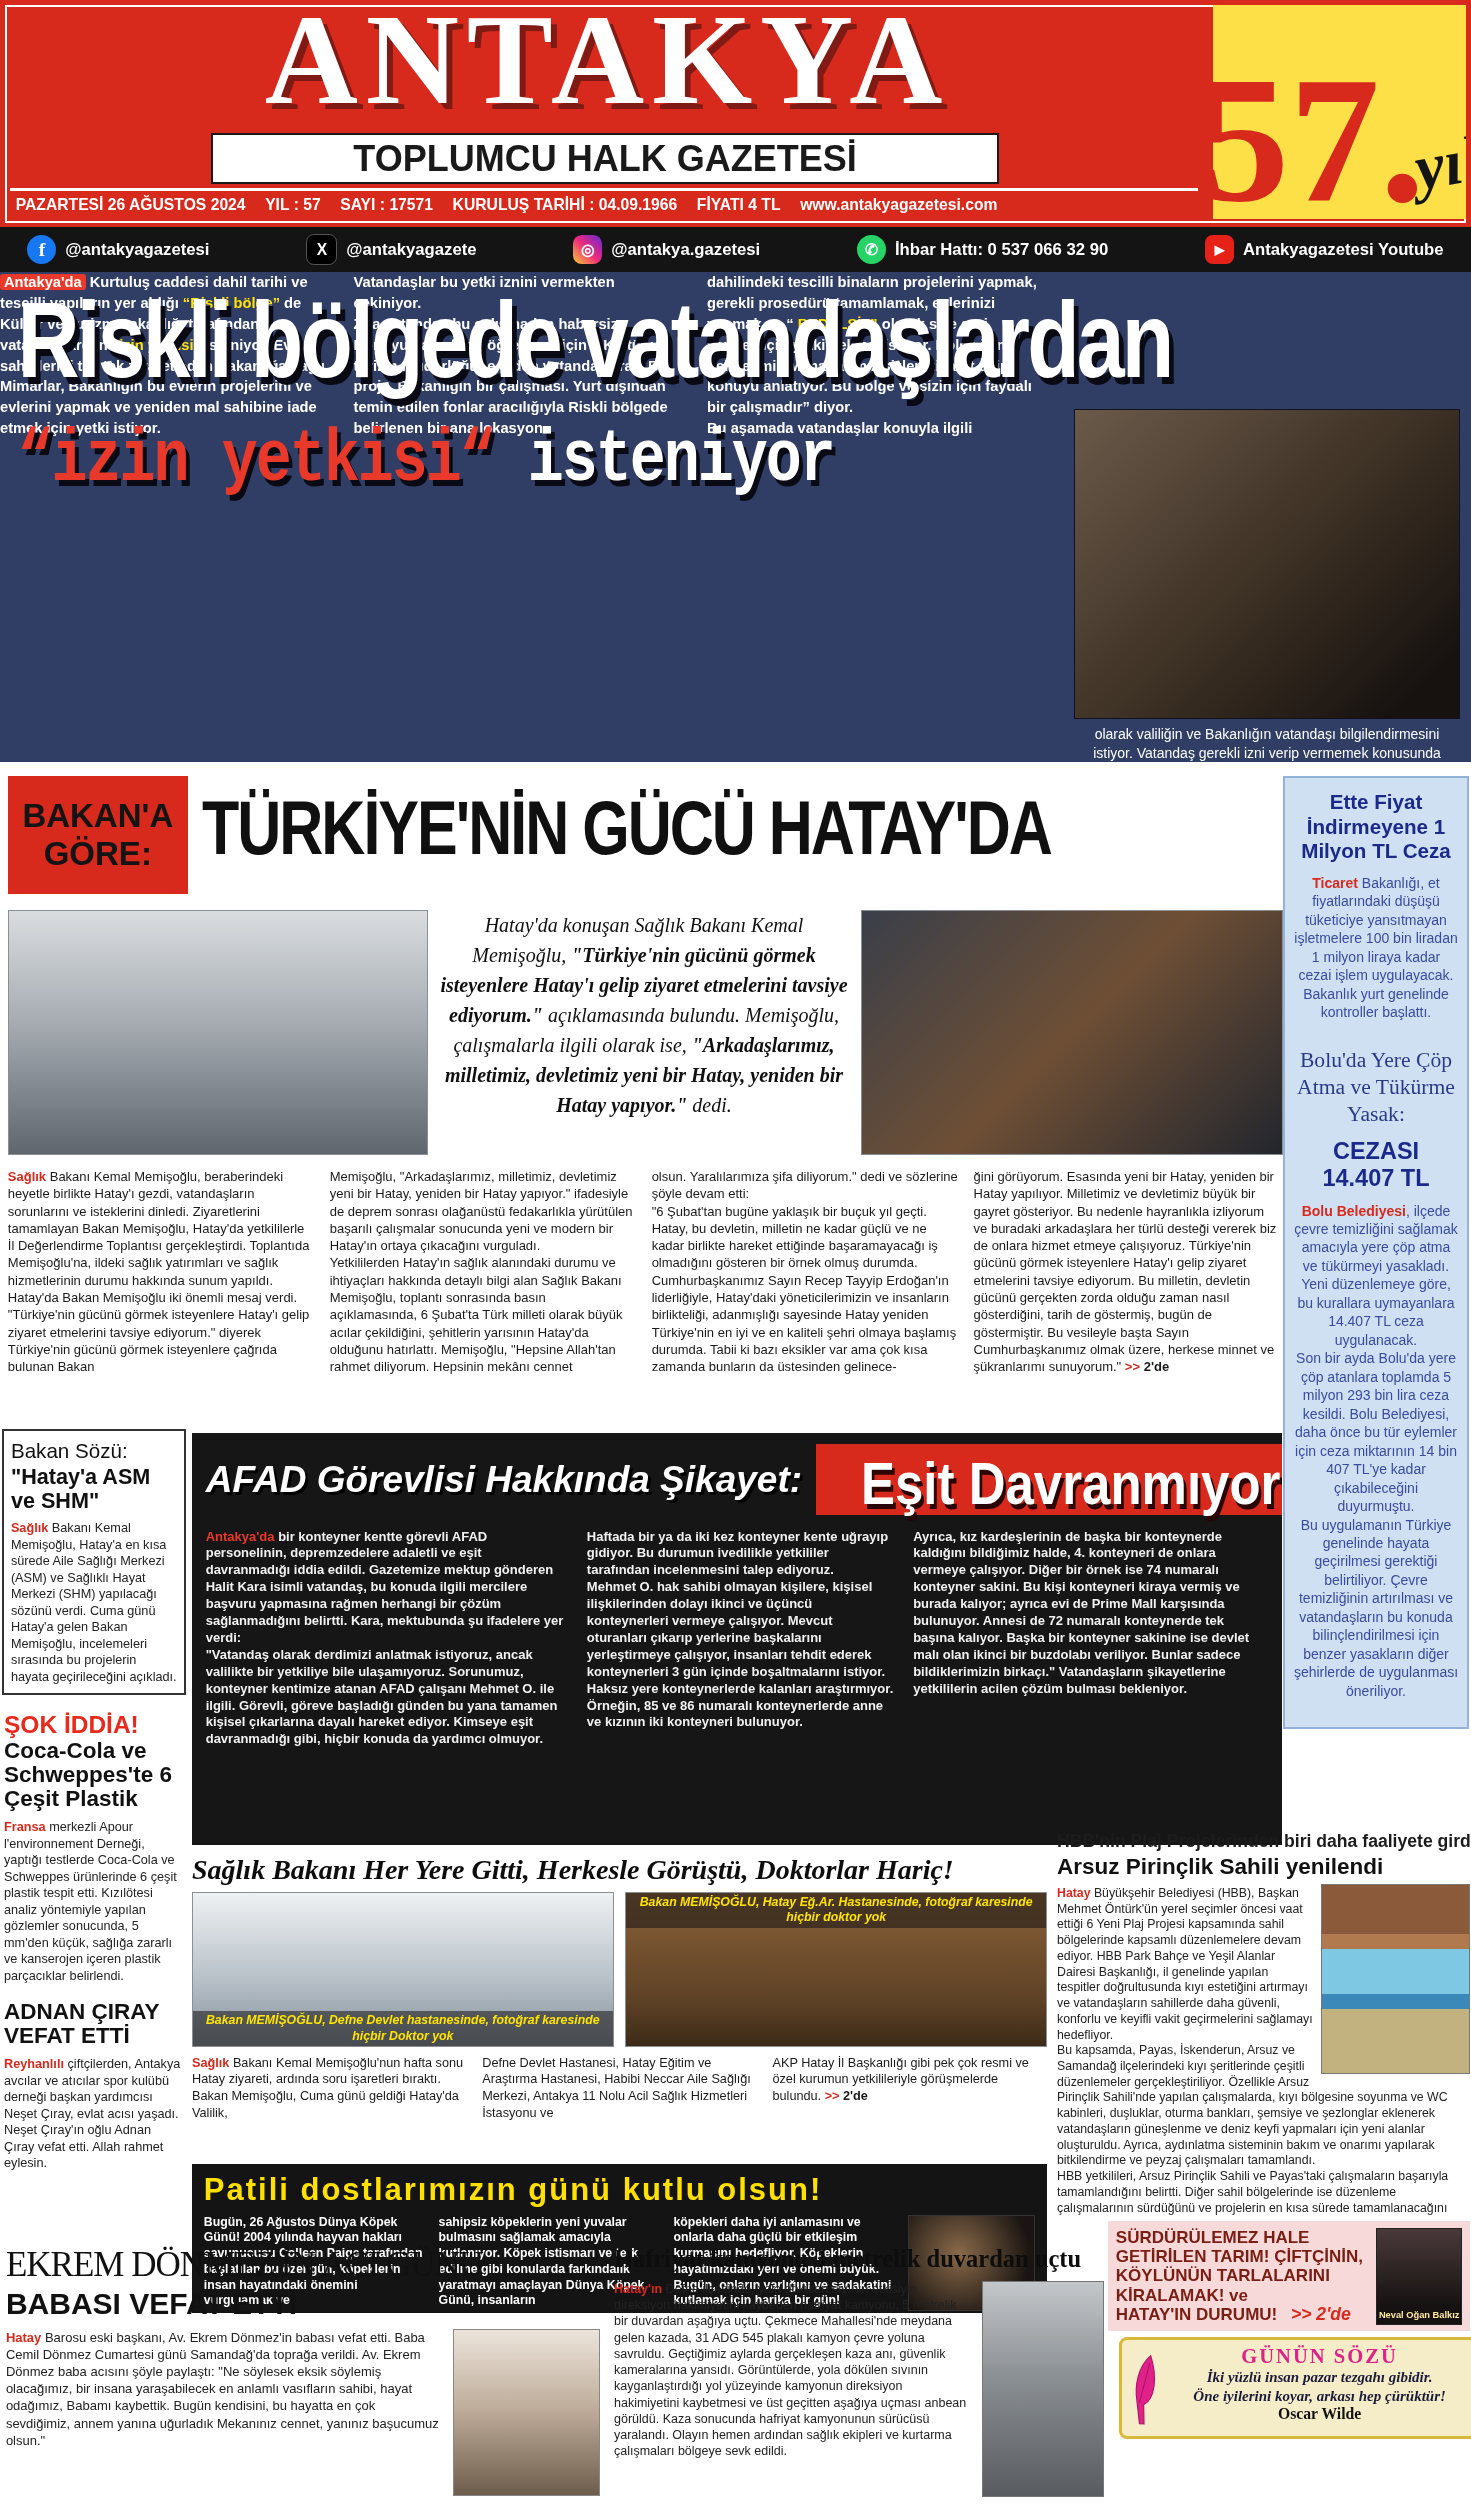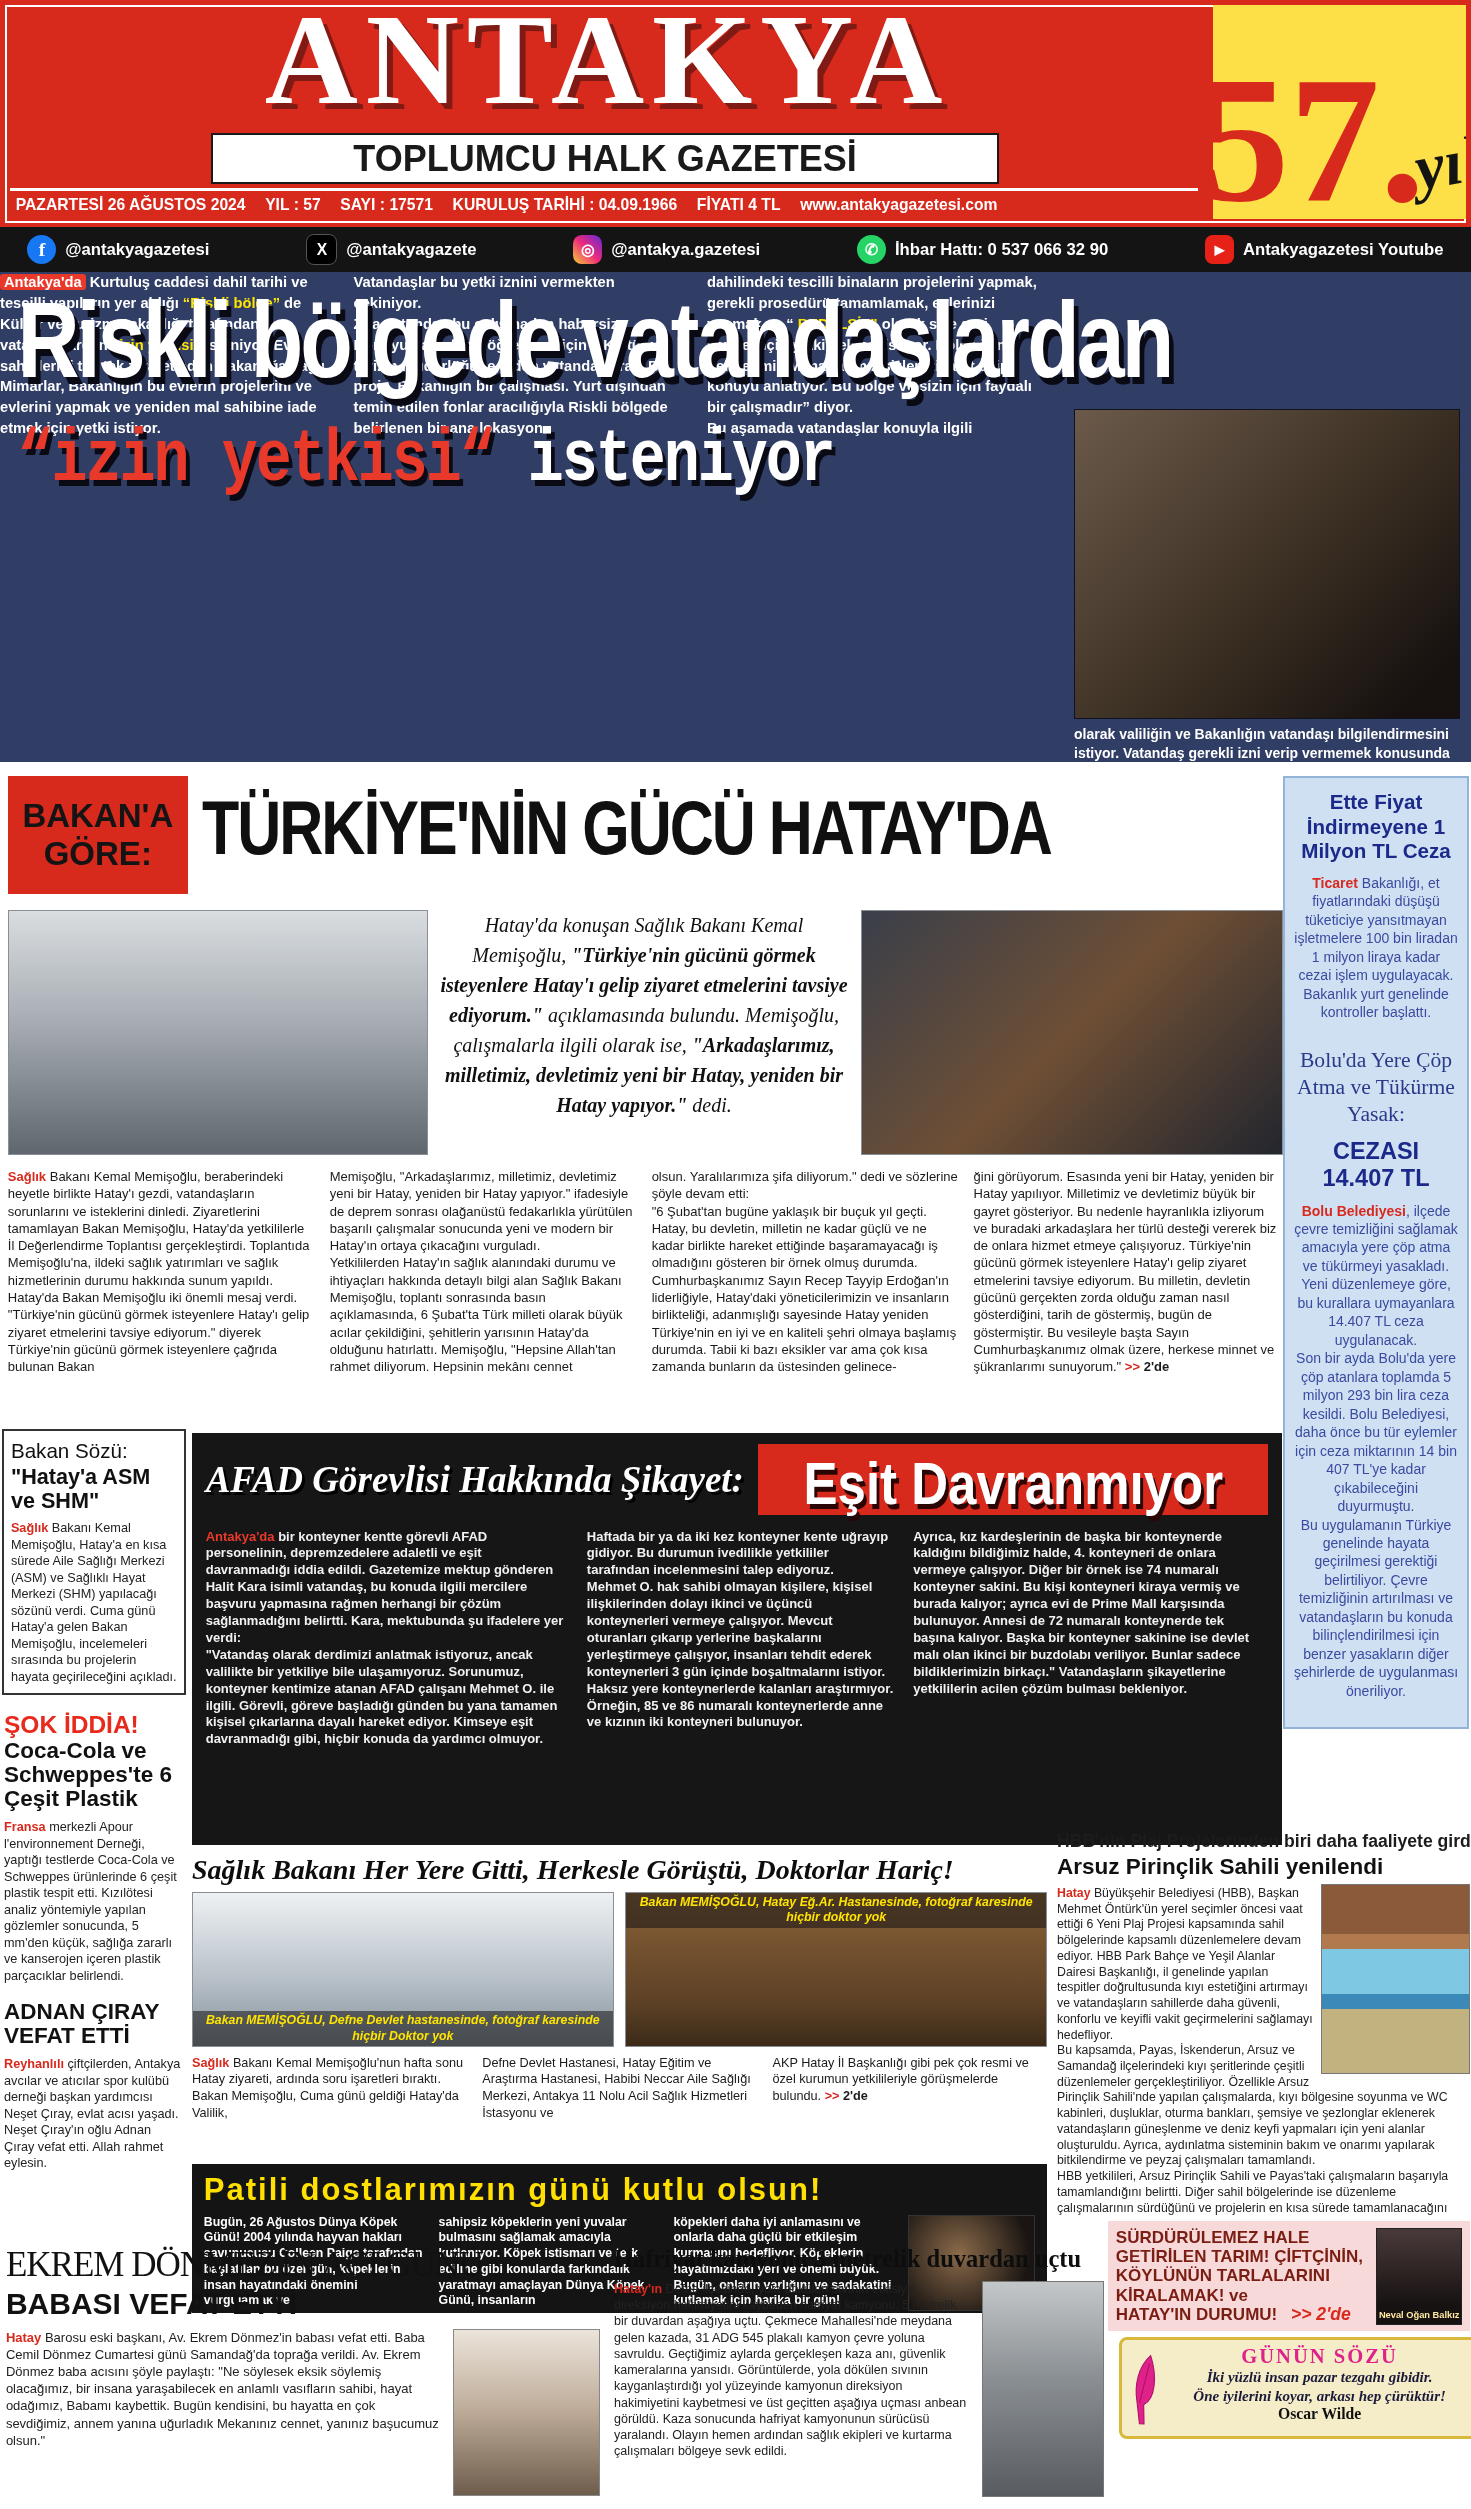--- a/index.html
+++ b/index.html
@@ -45,21 +45,21 @@
          letter-spacing:-2.9px;color:#fff;text-shadow:4.9px 5.9px 0 #0a0a14;}
   #ts-h2{left:17.6px;top:145px;width:1019px;height:116px;white-space:nowrap;font-weight:bold;font-size:60px;
          letter-spacing:-2px;text-shadow:3.9px 4.9px 0 #0a0a14;font-family:Liberation Mono, monospace;}
   .hl-red{color:#e8392b;} .hl-white{color:#fff;}
   #ts-cols{left:17.6px;top:263px;width:1037px;height:210px;display:grid;grid-template-columns:1fr 1fr 1fr;
            gap:23.5px;color:#fff;font-weight:bold;font-size:14.7px;line-height:1.42;overflow:hidden;}
   .ts-lead{background:#e8392b;color:#fff;padding:0 3.9px;border-radius:2.9px;}
   .yel{color:#ffe400;}
   #ts-photo{left:1074px;top:137px;width:384px;height:308px;border:1px solid #10131f;
             background:linear-gradient(135deg,#6b5a4a,#3a2e22 55%,#171210 90%);}
-  #ts-caption{left:1074px;top:453px;width:386px;color:#fff;font-weight:bold;font-size:14px;line-height:1.35;}
+  #ts-caption{left:1074px;top:453px;width:386px;color:#fff;font-weight:normal;font-size:14px;line-height:1.35;text-align:center;}
 
   
   #bakan-kicker{left:7.8px;top:776px;width:180px;height:118px;background:#d8291d;display:flex;flex-direction:column;
                 align-items:center;justify-content:center;font-weight:900;font-size:33px;color:#141414;line-height:1.15;}
   #bakan-headline{left:202px;top:784px;width:1078px;height:112px;white-space:nowrap;font-weight:900;font-size:61px;
                   letter-spacing:-2px;color:#101010;}
   .photo{border:1px solid #8a8f96;}
   #bakan-photo1{left:7.8px;top:910px;width:418px;height:243px;
                 background:linear-gradient(180deg,#d9dde0,#a7adb3 45%,#5f666e);}
   #bakan-quote{left:439px;top:910px;width:410px;height:247px;font-family:"Liberation Serif",serif;font-style:italic;
@@ -87,21 +87,21 @@
   .lc-title{font-weight:900;font-size:21.6px;line-height:1.1;margin-top:2px;}
   .lc-body{margin-top:7.8px;font-size:12.7px;line-height:1.3;color:#222;}
   .lc-alert{color:#e8291c;font-weight:900;font-size:24.5px;}
   .lc-title2{font-weight:900;font-size:22.5px;line-height:1.08;}
   .lc-sec{margin-top:15.7px;padding:0 2px;}
 
   
   #afad{left:192px;top:1433px;width:1090px;height:412px;background:#161616;box-sizing:border-box;
         padding:9.8px 13.7px;overflow:hidden;}
   #afad-head{display:grid;grid-template-columns:1fr 510px;gap:13.7px;height:74px;align-items:center;}
-  #afad-title{font-weight:900;font-style:italic;font-size:37px;color:#fff;text-shadow:2.9px 2.9px 0 #000;white-space:nowrap;font-family:Liberation Serif, serif;}
+  #afad-title{font-weight:900;font-style:italic;font-size:37px;color:#fff;text-shadow:2.9px 2.9px 0 #000;white-space:nowrap;}
   #afad-banner{background:#d8291d;height:71px;display:flex;align-items:center;justify-content:center;
                font-weight:900;font-size:51px;color:#fff;text-shadow:2.9px 3.9px 0 #2a0503;}
   #afad-cols{margin-top:11.8px;display:grid;grid-template-columns:1.12fr .95fr 1.1fr;gap:19.6px;
              color:#f2f2f2;font-weight:bold;font-size:13px;line-height:1.3;}
   .afad-lead{color:#e8392b;}
 
   
   #saglik{left:192px;top:1854px;width:855px;height:302px;overflow:hidden;}
   #saglik-headline{font-family:"Liberation Serif",serif;font-weight:900;font-style:italic;font-size:28px;color:#0d0d0d;}
   #saglik-photos{margin-top:5.9px;display:grid;grid-template-columns:1fr 1fr;gap:11.8px;height:155px;}

